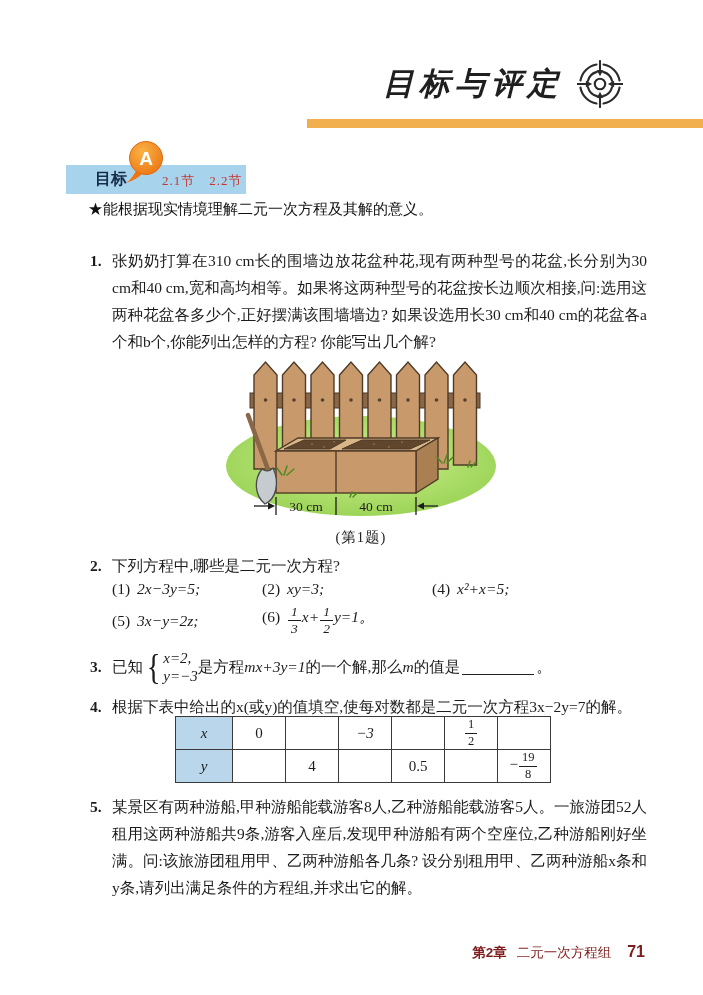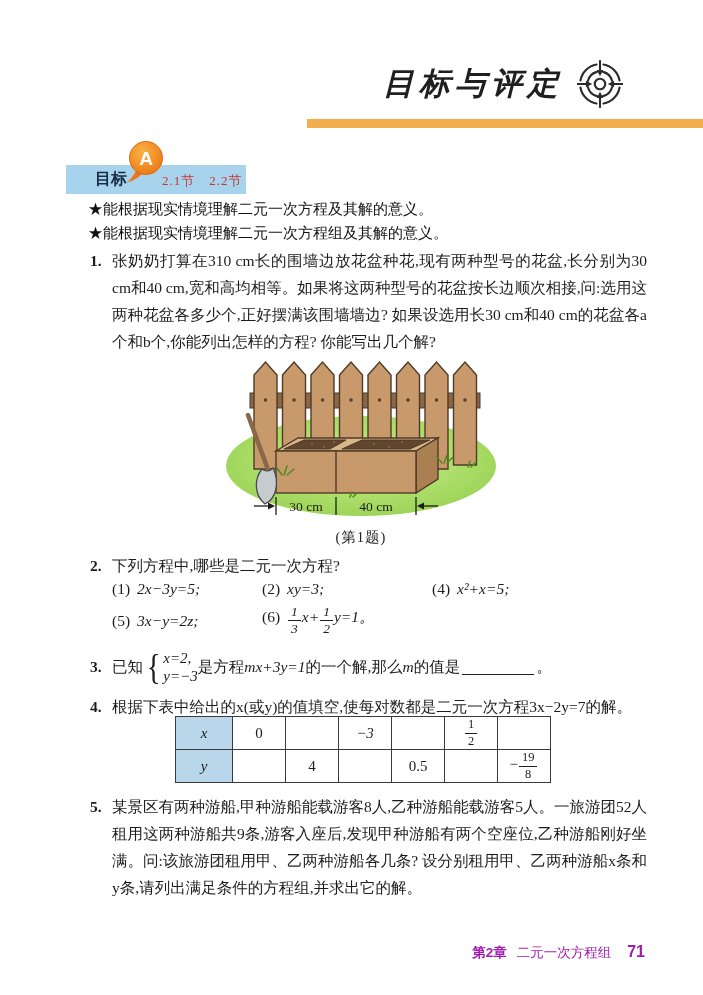--- a/index.html
+++ b/index.html
@@ -37,21 +37,21 @@
   .p3-row .pnum{align-self:center;}
   .brace{font-size:36px;font-weight:400;line-height:1;transform:scaleX(.8);margin:0 1px 0 2px;}
   .sys{display:inline-block;text-align:left;font-size:15px;line-height:18px;}
   .blank{display:inline-block;width:72px;border-bottom:1px solid #222;height:14px;margin:0 2px;}
   
   .val-table{position:absolute;left:175px;top:716px;border-collapse:collapse;font-size:15px;}
   .val-table td{border:1.4px solid #3a3a3a;width:52px;height:32px;text-align:center;padding:0;}
   .val-table td.hd{width:56px;background:#B9D6EA;font-style:italic;}
   .val-table .frac{vertical-align:middle;font-size:12.5px;}
   
-  .footer{position:absolute;top:929px;right:58px;display:flex;align-items:baseline;font-family:"Liberation Sans",sans-serif;color:#a21caf;}
+  .footer{position:absolute;top:929px;right:58px;display:flex;align-items:baseline;font-family:"Liberation Sans",sans-serif;color:#7f1d1d;}
   .f-ch{font-weight:bold;font-size:13.5px;}
   .f-title{font-size:13.5px;margin-left:10px;margin-top:15px;}
   .f-page{font-weight:bold;font-size:16px;margin-left:16px;}
 </style>
 </head>
 <body>
 
 <div class="title-row">
   <span class="page-title">目标与评定</span>
   <svg width="46" height="48" viewBox="0 0 44 44">
@@ -91,21 +91,20 @@
       </radialGradient>
     </defs>
     <path d="M13,30 Q8,40 2,44 Q12,41 18,35 Z" fill="#ec7613"></path>
     <circle cx="22" cy="19" r="16.5" fill="url(#bgr)" stroke="#e06b10" stroke-width="1"></circle>
     <text x="22" y="26" text-anchor="middle" font-family="Liberation Sans, sans-serif" font-size="19" font-weight="bold" fill="#ffffff">A</text>
   </svg>
 </div>
 
 <div class="objectives">
   <div>★能根据现实情境理解二元一次方程及其解的意义。</div>
-  <div>★能根据现实情境理解二元一次方程组及其解的意义。</div>
 </div>
 
 <div class="prob" style="left:90px;top:247px;width:557px;">
   <span class="pnum">1.</span>
   <div class="ptext">张奶奶打算在310 cm长的围墙边放花盆种花,现有两种型号的花盆,长分别为30 cm和40 cm,宽和高均相等。如果将这两种型号的花盆按长边顺次相接,问:选用这两种花盆各多少个,正好摆满该围墙墙边? 如果设选用长30 cm和40 cm的花盆各a个和b个,你能列出怎样的方程? 你能写出几个解?</div>
 </div>
 
 <div class="figure">
   <svg width="274" height="162" viewBox="0 0 274 162">
     <defs>

